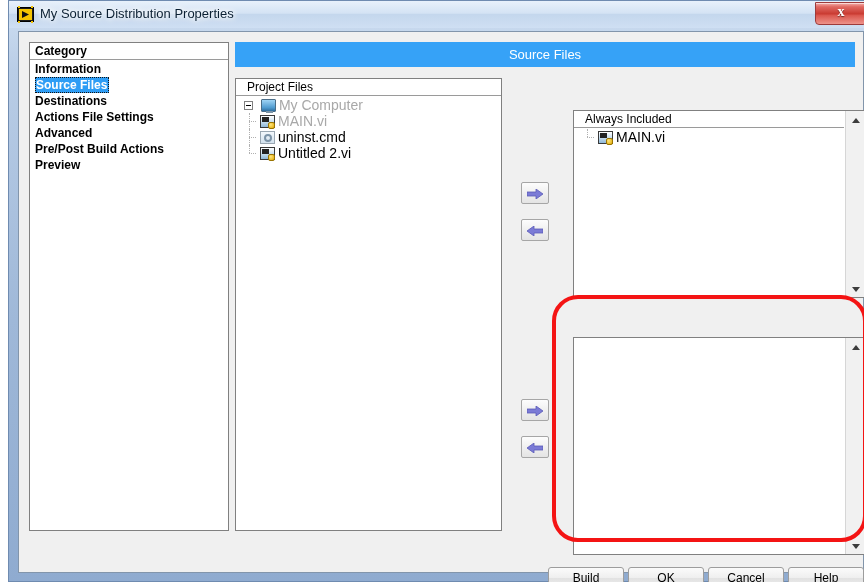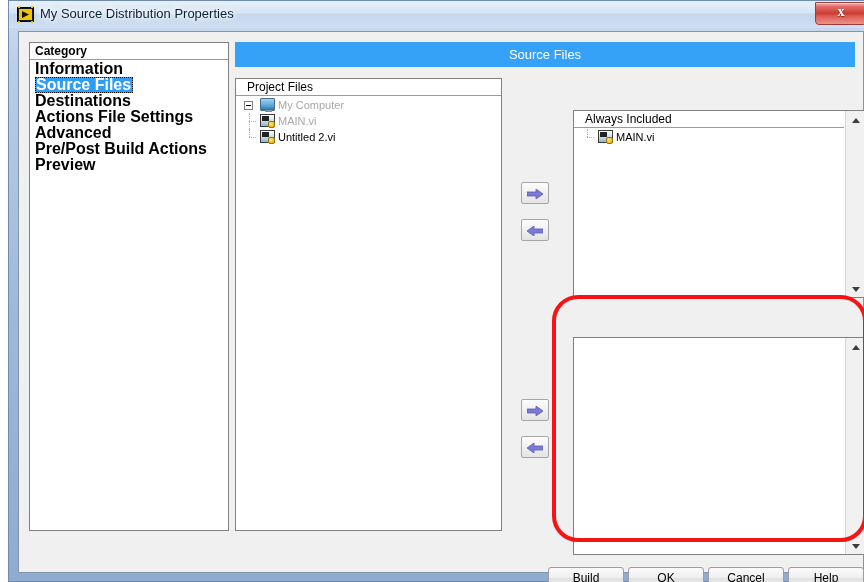--- a/index.html
+++ b/index.html
@@ -56,21 +56,21 @@
     background:#fff;border:1px solid #808080;box-sizing:border-box;font-weight:bold;
   }
   .category-header{
     position:absolute;left:0;top:0;width:198px;height:17px;
     border-bottom:1px solid #9a9a9a;
     background:#fff;
     font-size:12px;padding:1px 0 0 5px;box-sizing:border-box;
   }
   .cat-list{position:absolute;left:0;top:18px;width:198px;}
   .cat-item{
-    height:16px;line-height:16px;padding-left:5px;font-size:16px;
+    height:16px;line-height:16px;padding-left:5px;font-size:12px;
     white-space:nowrap;cursor:default;
   }
   .cat-item.selected{
     background:#2e9df5;color:#fff;display:inline-block;
     outline:1px dotted #111;outline-offset:-1px;
     padding-right:2px;margin-left:5px;padding-left:1px;
   }
   
   .banner{
     position:absolute;left:216px;top:10px;width:620px;height:25px;
@@ -85,21 +85,21 @@
   }
   .panel-header{
     position:absolute;left:0;top:0;height:17px;
     border-bottom:1px solid #9a9a9a;background:#fff;
     font-size:12px;padding:1px 0 0 11px;box-sizing:border-box;
     white-space:nowrap;
   }
   .proj-panel .panel-header{width:265px;}
   .tree{position:absolute;left:0;top:18px;width:265px;}
   .tnode{
-    height:16px;line-height:16px;font-size:11px;
+    height:16px;line-height:16px;font-size:14px;
     white-space:nowrap;position:relative;
   }
   .tnode.root{padding-left:8px;}
   .tnode.child{padding-left:24px;}
   .tnode.dim{color:#a8a8a8;}
   .expander{
     position:absolute;left:8px;top:4px;width:9px;height:9px;
     border:1px solid #808080;background:#fff;box-sizing:border-box;
     cursor:pointer;
   }
@@ -275,20 +275,25 @@
           <span style="display:inline-block;width:13px;"></span>
           <span class="ico ico-monitor"></span><span>My Computer</span>
         </div>
 
         <div class="tnode child dim">
           <span class="guide"></span>
           <span class="guide-h"></span>
           <span class="ico ico-vi"></span><span>MAIN.vi</span>
         </div>
 
+        <div class="tnode child">
+          <span class="guide"></span>
+          <span class="guide-h"></span>
+          <span class="ico ico-gear"></span><span>uninst.cmd</span>
+        </div>
 
 
         <div class="tnode child">
           <span class="guide last"></span>
           <span class="guide-h"></span>
           <span class="ico ico-vi"></span><span>Untitled 2.vi</span>
         </div>
 
       </div>
     </div>

